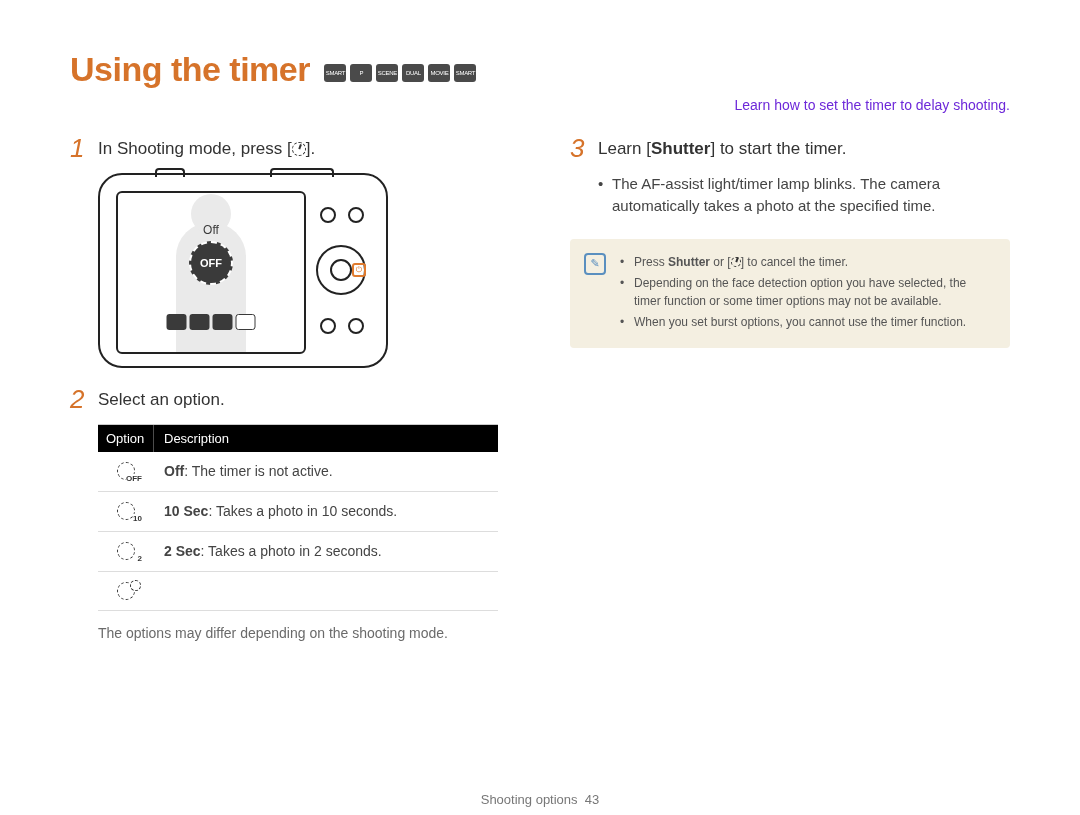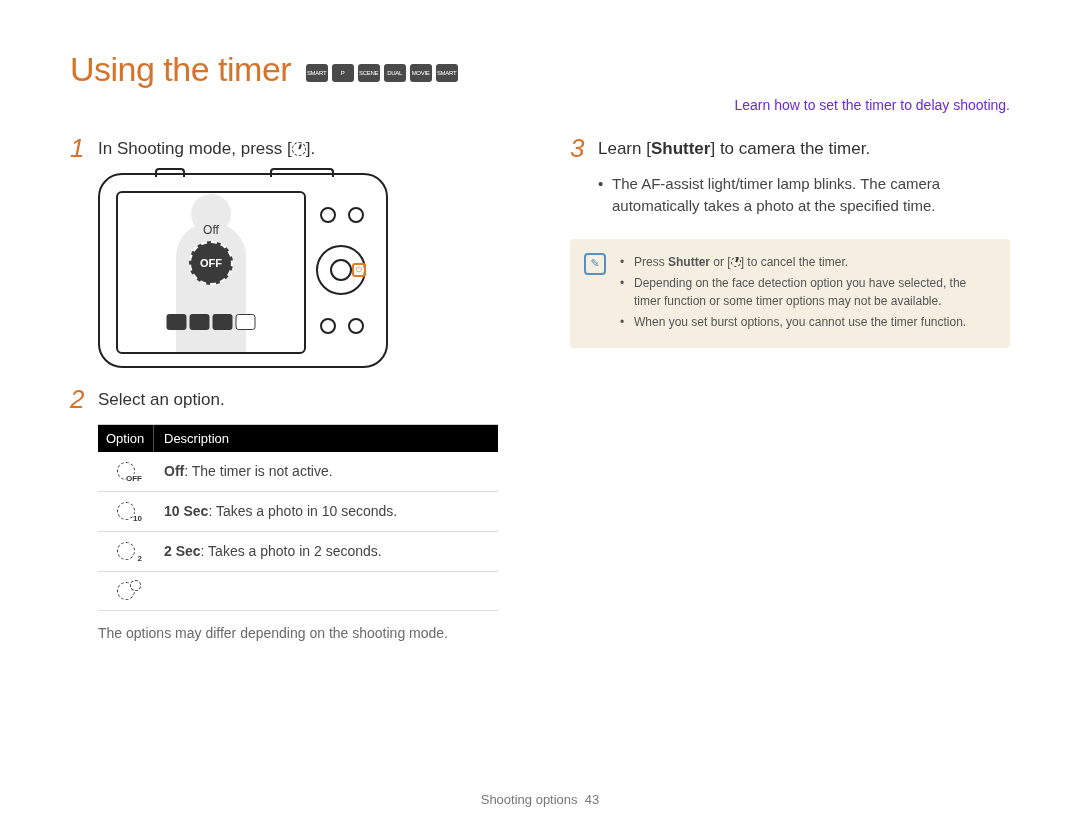--- a/index.html
+++ b/index.html
@@ -8,21 +8,21 @@
     height: 815px;
     background: #fff;
     font-family: Arial, Helvetica, sans-serif;
     color: #3b3b3b;
     position: relative;
     padding: 50px 70px 40px 70px;
   }
   .title {
     color: #d6732a;
     font-size: 34px;
-    font-weight: normal;
+    font-weight: bold;
     letter-spacing: -0.5px;
     display: inline-block;
     margin-right: 10px;
   }
   .mode-icons {
     display: inline-flex;
     gap: 4px;
     vertical-align: 6px;
   }
   .mode-icon {
@@ -374,21 +374,21 @@
       </div>
     </div>
 
     <div class="footnote">The options may differ depending on the shooting mode.</div>
   </div>
 
   <div class="col">
     <div class="step">
       <div class="step-num">3</div>
       <div class="step-body">
-        <span>Learn [</span><span class="bold">Shutter</span><span>] to camera the timer.</span>
+        <span>Learn [</span><span class="bold">Shutter</span><span>] to start the timer.</span>
       </div>
     </div>
 
     <div class="bullet-list">
       <div class="bullet-item">
         <span class="bullet-dot">•</span>
         <span>The AF-assist light/timer lamp blinks. The camera automatically takes a photo at the specified time.</span>
       </div>
     </div>
 

